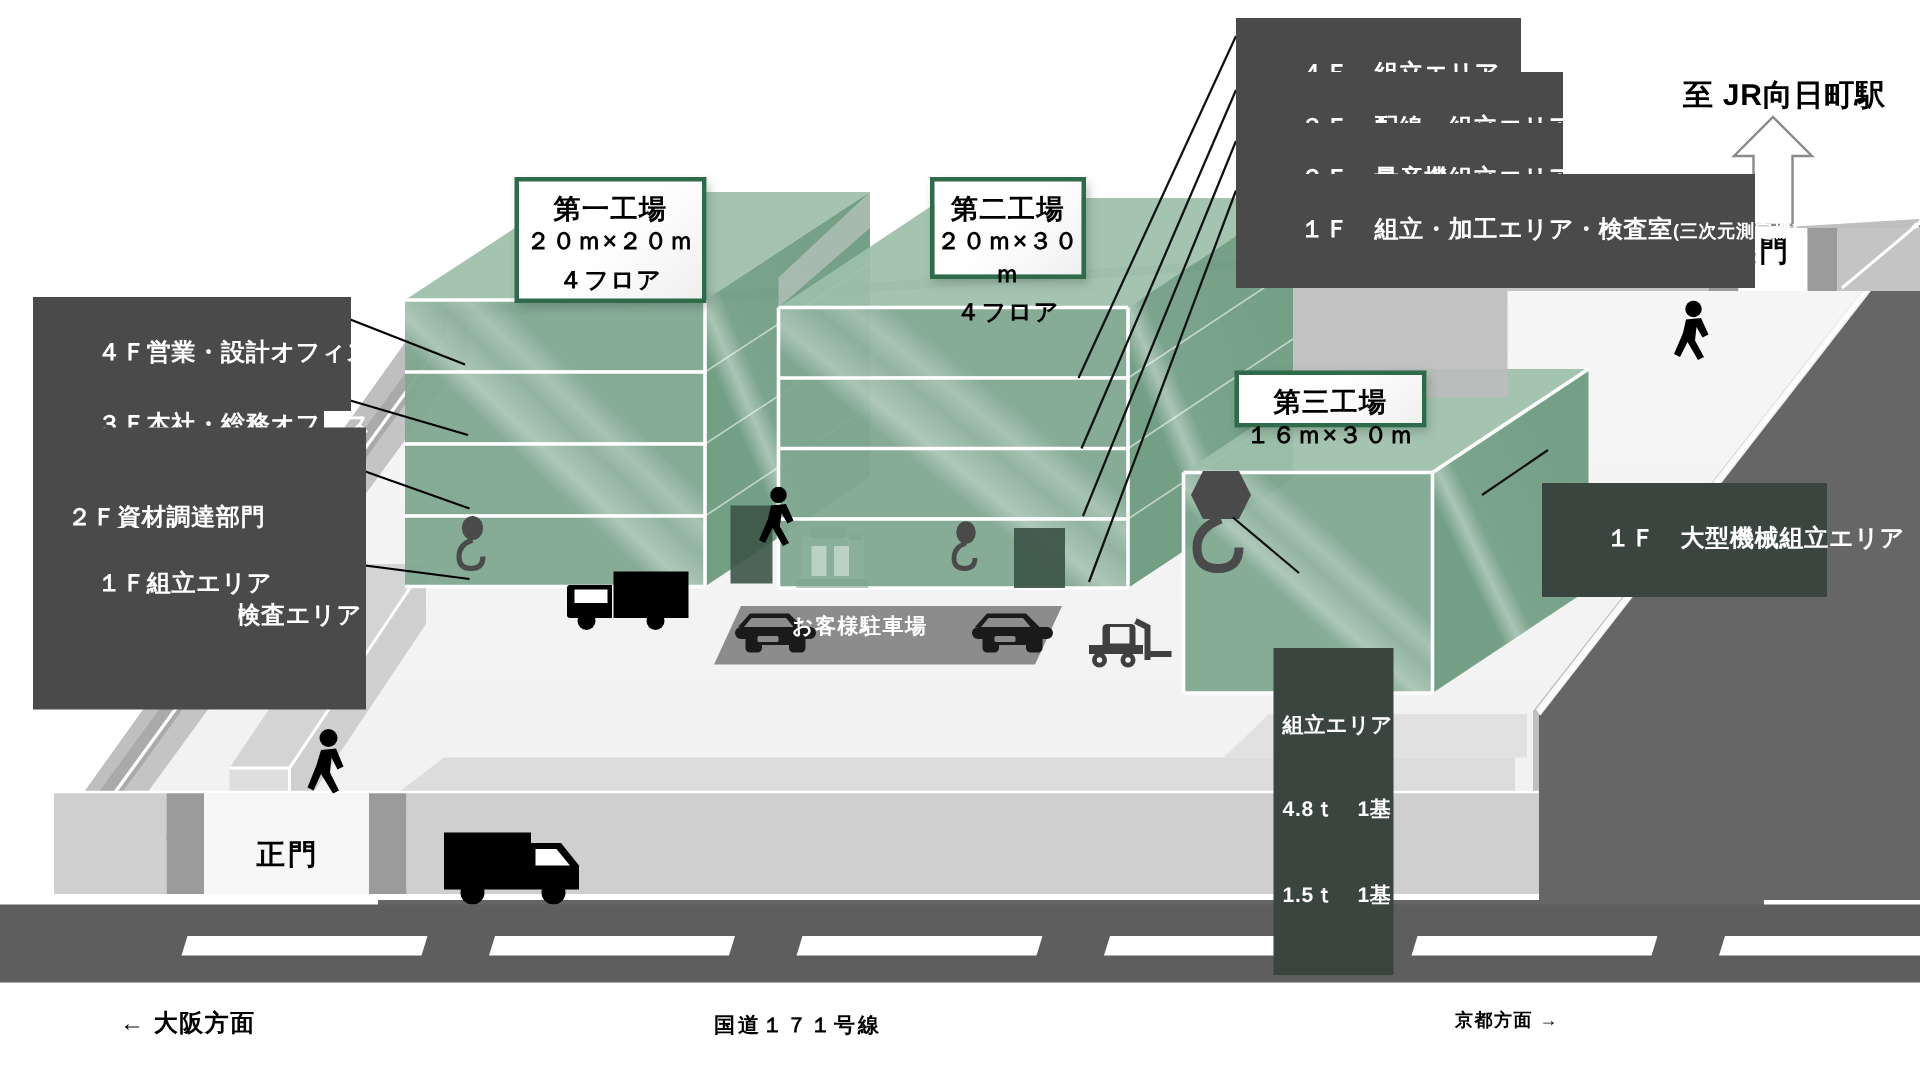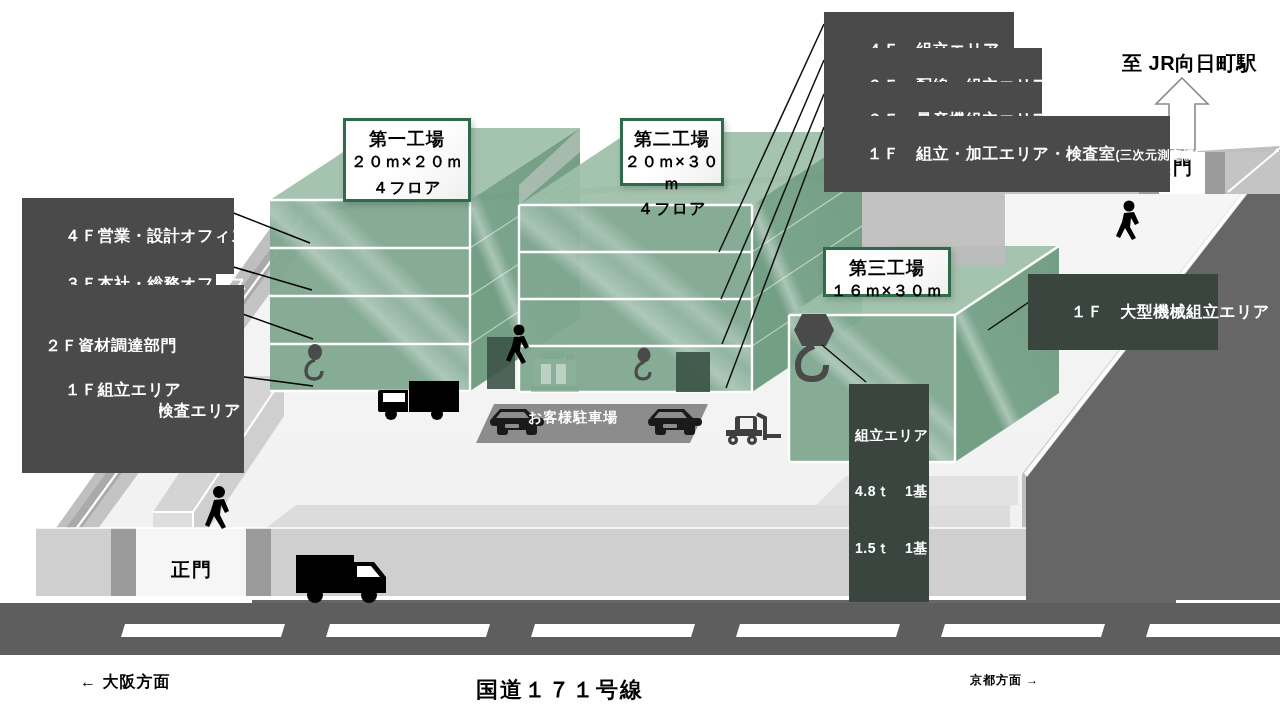--- a/index.html
+++ b/index.html
@@ -21,21 +21,21 @@
     background:#4a4a4a;
     color:#ffffff;
     font-weight:bold;
     letter-spacing:.5px;
     white-space:pre;
     line-height:1.35;
     padding:5px 12px 6px 23px;
     box-sizing:border-box;
     z-index:40;
   }
-  .lbl.dark2{background:#3a4540;}
+  .lbl.dark2{background:#3a4540;margin-top:48px;}
   .lbl .fl{display:inline-block;min-width:30px;}
   .lbl .small{font-size:12px;}
   
   .card{
     position:absolute;
     background:linear-gradient(135deg,#ffffff 0%,#ffffff 48%,#eef0ee 100%);
     border:3px solid #2f6b4a;
     box-sizing:border-box;
     text-align:center;
     color:#000000;
@@ -361,21 +361,21 @@
     <div class="s">２０ｍ×２０ｍ</div>
     <div class="s">４フロア</div>
   </div>
 
   <div class="card nosel" style="left:620px;top:118px;width:104px;height:68px;">
     <div class="t">第二工場</div>
     <div class="s">２０ｍ×３０ｍ</div>
     <div class="s">４フロア</div>
   </div>
 
-  <div class="card nosel" style="left:823px;top:247px;width:128px;height:50px;">
+  <div class="card nosel" style="left:823px;top:247px;width:128px;height:38px;">
     <div class="t">第三工場</div>
     <div class="s">１６ｍ×３０ｍ</div>
   </div>
 
   <div class="lbl dark2 nosel" style="left:1028px;top:274px;width:190px;">
     <span>１Ｆ　大型機械組立エリア</span>
   </div>
 
   <div class="lbl dark2 nosel" style="left:849px;top:384px;width:80px;text-align:center;padding:4px 6px 6px 6px;font-size:14px;">
     <div>組立エリア</div>
@@ -384,19 +384,19 @@
   </div>
 
   <div id="parkingtext" class="nosel" style="left:528px;top:409px;">お客様駐車場</div>
 
   <div class="gate nosel" style="left:171px;top:557px;">正門</div>
 
   <div class="gate nosel" style="left:1152px;top:155px;">裏門</div>
 
   <div id="station" class="nosel" style="left:1122px;top:50px;">至 JR向日町駅</div>
 
-  <div class="roadtext nosel" style="left:476px;top:675px;font-size:22px;letter-spacing:2px;font-family:Liberation Serif, serif;">国道１７１号線</div>
+  <div class="roadtext nosel" style="left:476px;top:675px;font-size:14px;letter-spacing:2px;font-family:Liberation Serif, serif;">国道１７１号線</div>
 
   <div class="roadtext nosel" style="left:80px;top:672px;font-size:16px;letter-spacing:1px;">← 大阪方面</div>
 
   <div class="roadtext nosel" style="left:970px;top:672px;font-size:12px;letter-spacing:1px;">京都方面 →</div>
 
 </div>
 
 </body></html>

